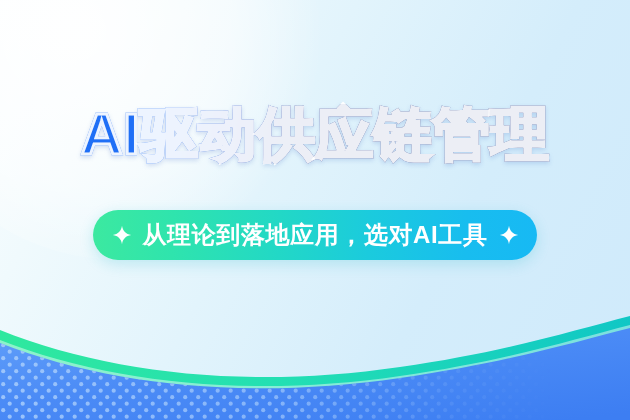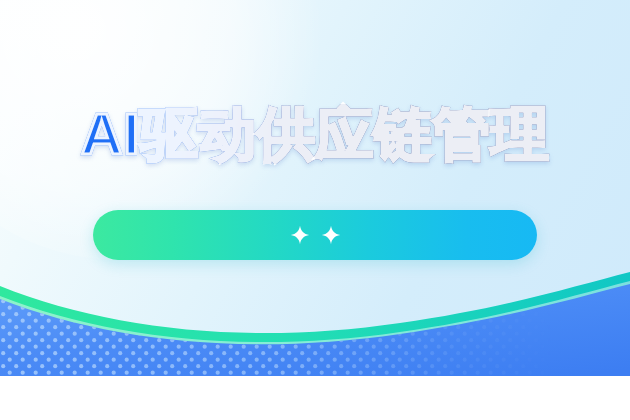--- a/index.html
+++ b/index.html
@@ -3,21 +3,21 @@
 <meta charset="utf-8">
 <style>
   html, body {
     margin: 0;
     padding: 0;
     background: #ffffff;
   }
   #banner {
     position: relative;
     width: 630px;
-    height: 376px;
+    height: 420px;
     overflow: hidden;
     font-family: "Liberation Sans", "DejaVu Sans", sans-serif;
     background: linear-gradient(118deg, #fbfeff 0%, #f0fafd 18%, #e2f4fc 42%, #d4edfb 68%, #cfeafb 100%);
   }
 
   
   .bg-layer {
     position: absolute;
     inset: 0;
     width: 630px;
@@ -153,18 +153,19 @@
   </svg>
 
   <div class="hero">
     <h1 class="headline">AI驱动供应链管理</h1>
   </div>
 
   <div class="subpill">
     <svg class="sparkle" viewBox="0 0 24 24">
       <path d="M12 1 C12.9 7.3 16.7 11.1 23 12 C16.7 12.9 12.9 16.7 12 23 C11.1 16.7 7.3 12.9 1 12 C7.3 11.1 11.1 7.3 12 1 Z" fill="#ffffff"></path>
     </svg>
+    <span class="subpill-text">从理论到落地应用，选对AI工具</span>
     <svg class="sparkle" viewBox="0 0 24 24">
       <path d="M12 1 C12.9 7.3 16.7 11.1 23 12 C16.7 12.9 12.9 16.7 12 23 C11.1 16.7 7.3 12.9 1 12 C7.3 11.1 11.1 7.3 12 1 Z" fill="#ffffff"></path>
     </svg>
   </div>
 
 </div>
 
 </body></html>

